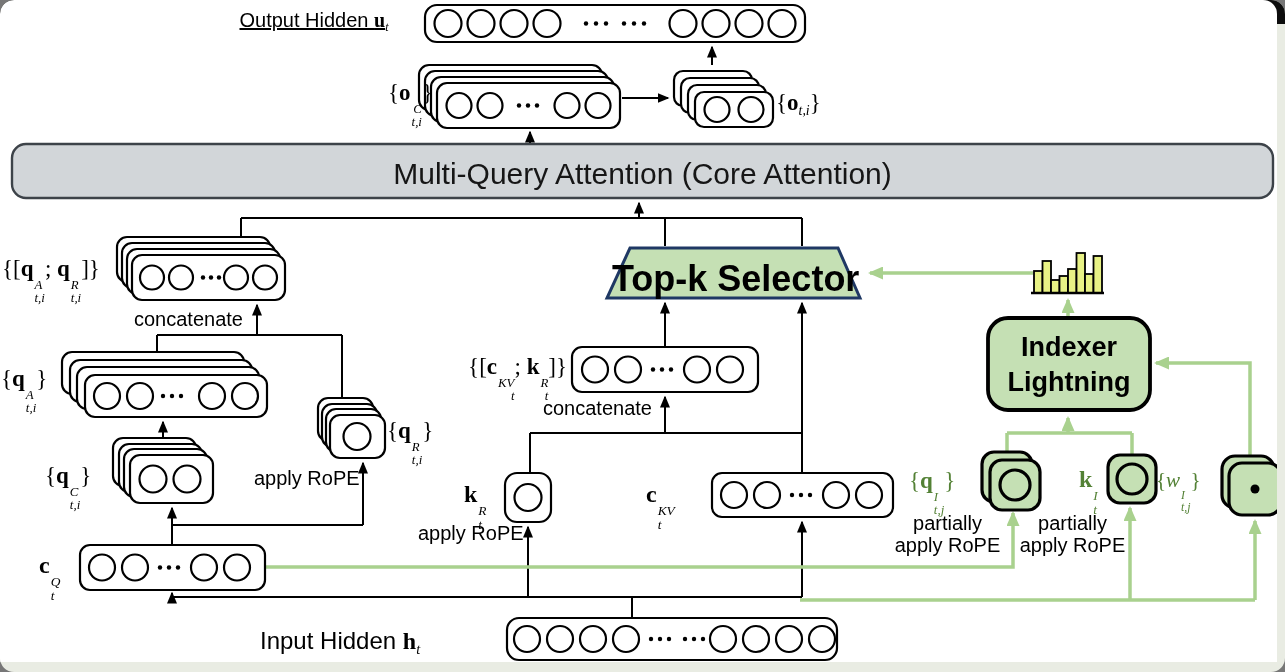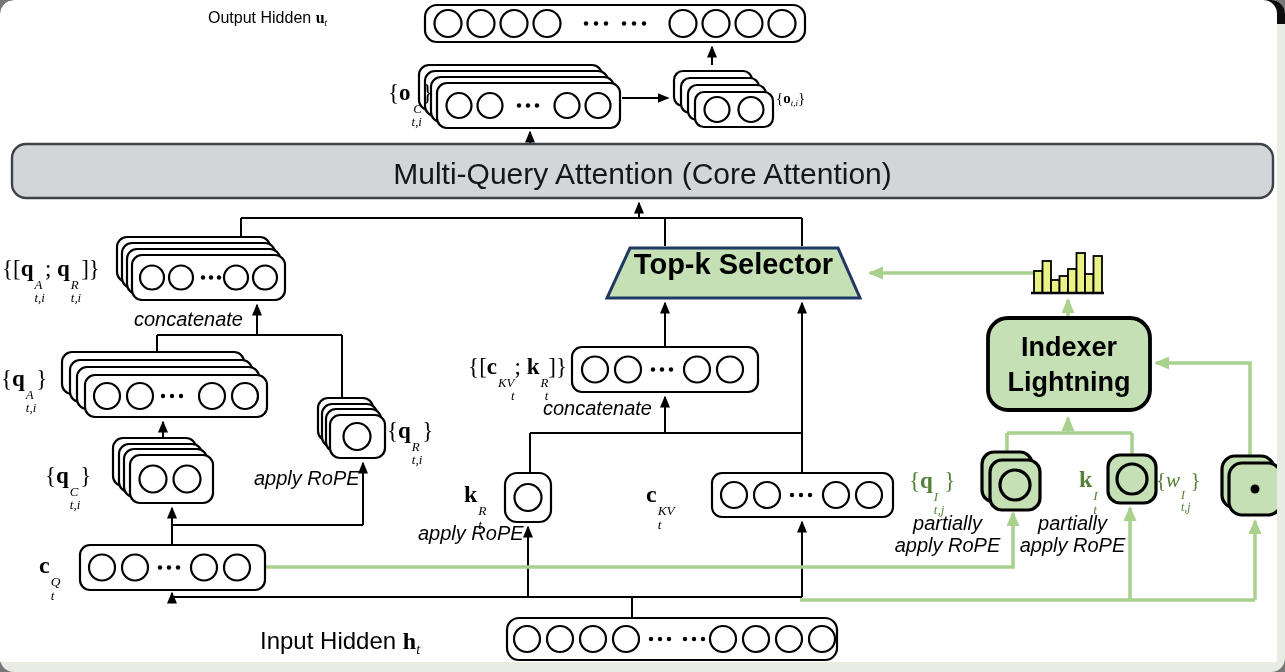--- a/index.html
+++ b/index.html
@@ -18,21 +18,21 @@
   .d{fill:#000;}
   .wire{stroke:#000;stroke-width:2;fill:none;}
   .gwire{stroke:var(--green-line);stroke-width:3.5;fill:none;}
   .gbox{fill:var(--green-fill);stroke:#000;stroke-width:3.2;}
   .mqa{fill:var(--mqa-fill);stroke:#3d4349;stroke-width:2.4;}
   .trap{fill:var(--green-fill);stroke:var(--trapezoid-border);stroke-width:3;}
   .bar{fill:var(--bar-fill);stroke:#000;stroke-width:1.8;}
   .lbl{position:absolute;line-height:1.1;color:#000;white-space:nowrap;
        font-family:"Liberation Serif",serif;}
   .sans{font-family:"Liberation Sans",sans-serif;}
-  .ital{font-style:italic;font-family:"Liberation Sans",sans-serif;}
+  .ital{font-family:"Liberation Sans",sans-serif;}
   .green{color:var(--green-text);}
   .center{text-align:center;}
   .bold{font-weight:bold;}
   
   .lbl .s{font-family:"Liberation Sans",sans-serif;}
   .lbl .b{font-weight:bold;font-family:"Liberation Serif",serif;}
   .lbl .m{font-family:"Liberation Serif",serif;}
   .lbl .i{font-style:italic;font-family:"Liberation Serif",serif;}
   .lbl .sub{font:italic 0.6em "Liberation Serif",serif;vertical-align:-0.35em;}
   .ss{display:inline-flex;flex-direction:column;vertical-align:-0.55em;margin-left:1px;}
@@ -277,30 +277,30 @@
         <circle class="gbox" cx="1132" cy="479" r="15"></circle>
       </g>
 
       <g>
         <rect class="gbox" x="1222" y="456" width="52" height="52" rx="13"></rect>
         <rect class="gbox" x="1229" y="463" width="52" height="52" rx="13"></rect>
         <circle class="d" cx="1255" cy="489" r="4.5"></circle>
       </g>
     </svg>
 
-    <div class="lbl sans" style="left:208px;top:9px;width:212px;text-align:left;font-size:16px;"><span class="s">Output Hidden </span><span class="b">u</span><span class="sub">t</span></div>
+    <div class="lbl sans" style="left:208px;top:9px;width:212px;text-align:center;font-size:20px;text-decoration:underline;"><span class="s">Output Hidden </span><span class="b">u</span><span class="sub">t</span></div>
     <div class="lbl" style="left:350px;top:80px;width:83px;text-align:right;font-size:23px;"><span class="m">{</span><span class="b">o</span><span class="ss">
           <span class="sp">C</span>
           <span class="sb">t,i</span>
         </span><span class="m">}</span></div>
-    <div class="lbl" style="left:776px;top:90px;font-size:15px;"><span class="m">{</span><span class="b">o</span><span class="sub">t,i</span><span class="m">}</span></div>
+    <div class="lbl" style="left:776px;top:90px;font-size:23px;"><span class="m">{</span><span class="b">o</span><span class="sub">t,i</span><span class="m">}</span></div>
 
     <div class="lbl sans center" style="left:12px;top:157px;width:1261px;font-size:30px;color:#161616;">Multi-Query Attention (Core Attention)</div>
 
-    <div class="lbl sans center bold" style="left:612px;top:249px;width:243px;font-size:29px;">Top-k Selector</div>
+    <div class="lbl sans center bold" style="left:612px;top:259px;width:243px;font-size:36px;">Top-k Selector</div>
 
     <div class="lbl" style="left:2px;top:256px;font-size:23px;"><span class="m">{[</span><span class="b">q</span><span class="ss">
           <span class="sp">A</span>
           <span class="sb">t,i</span>
         </span><span class="m">; </span><span class="b">q</span><span class="ss">
           <span class="sp">R</span>
           <span class="sb">t,i</span>
         </span><span class="m">]}</span></div>
     <div class="lbl ital" style="left:134px;top:308px;font-size:20px;">concatenate</div>
     <div class="lbl" style="left:1px;top:366px;font-size:23px;"><span class="m">{</span><span class="b">q</span><span class="ss">

